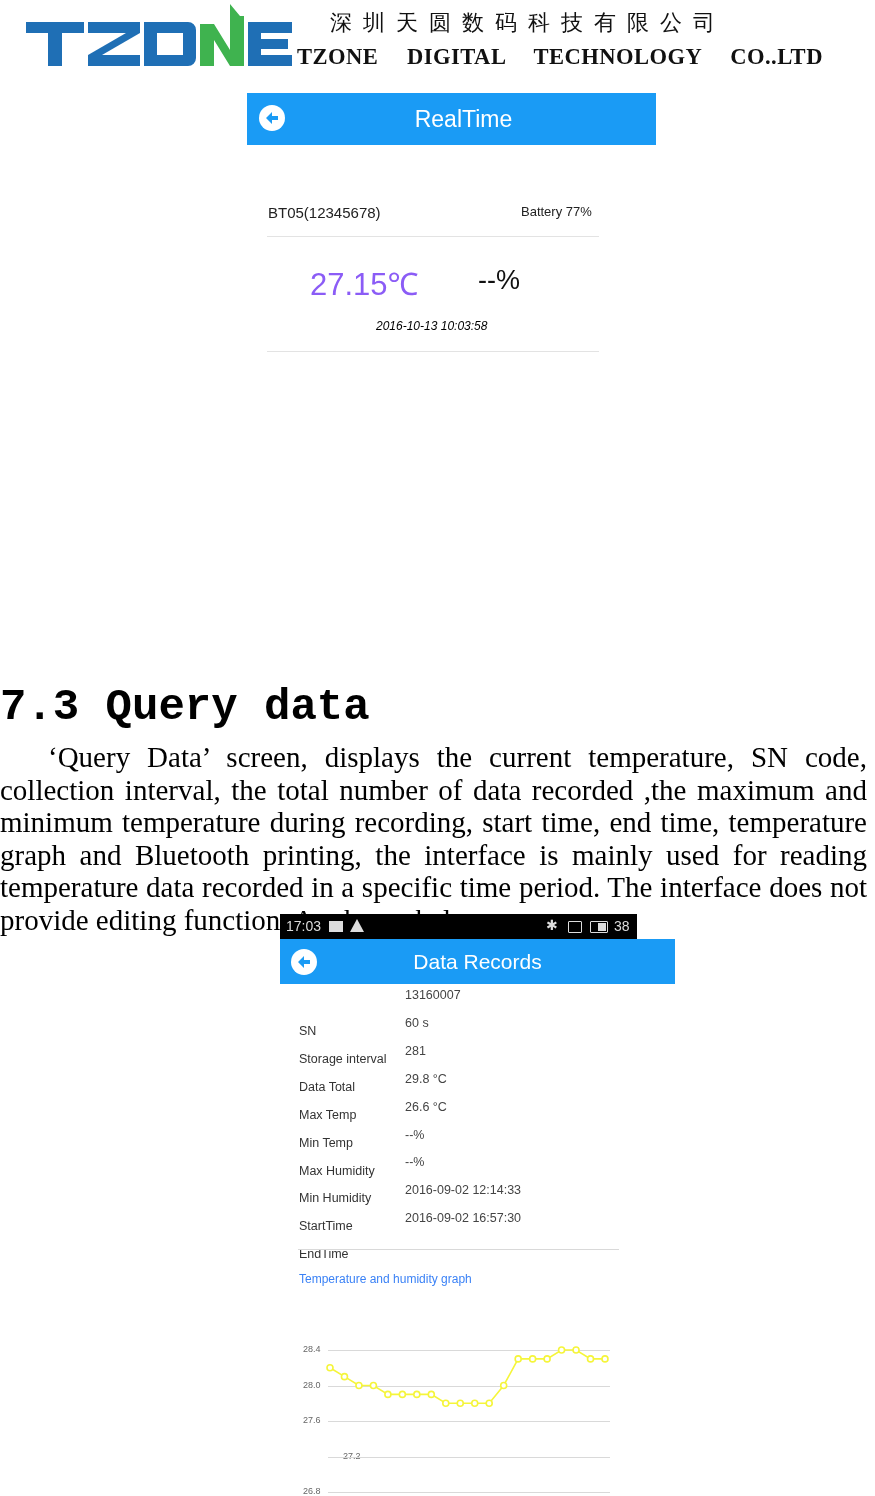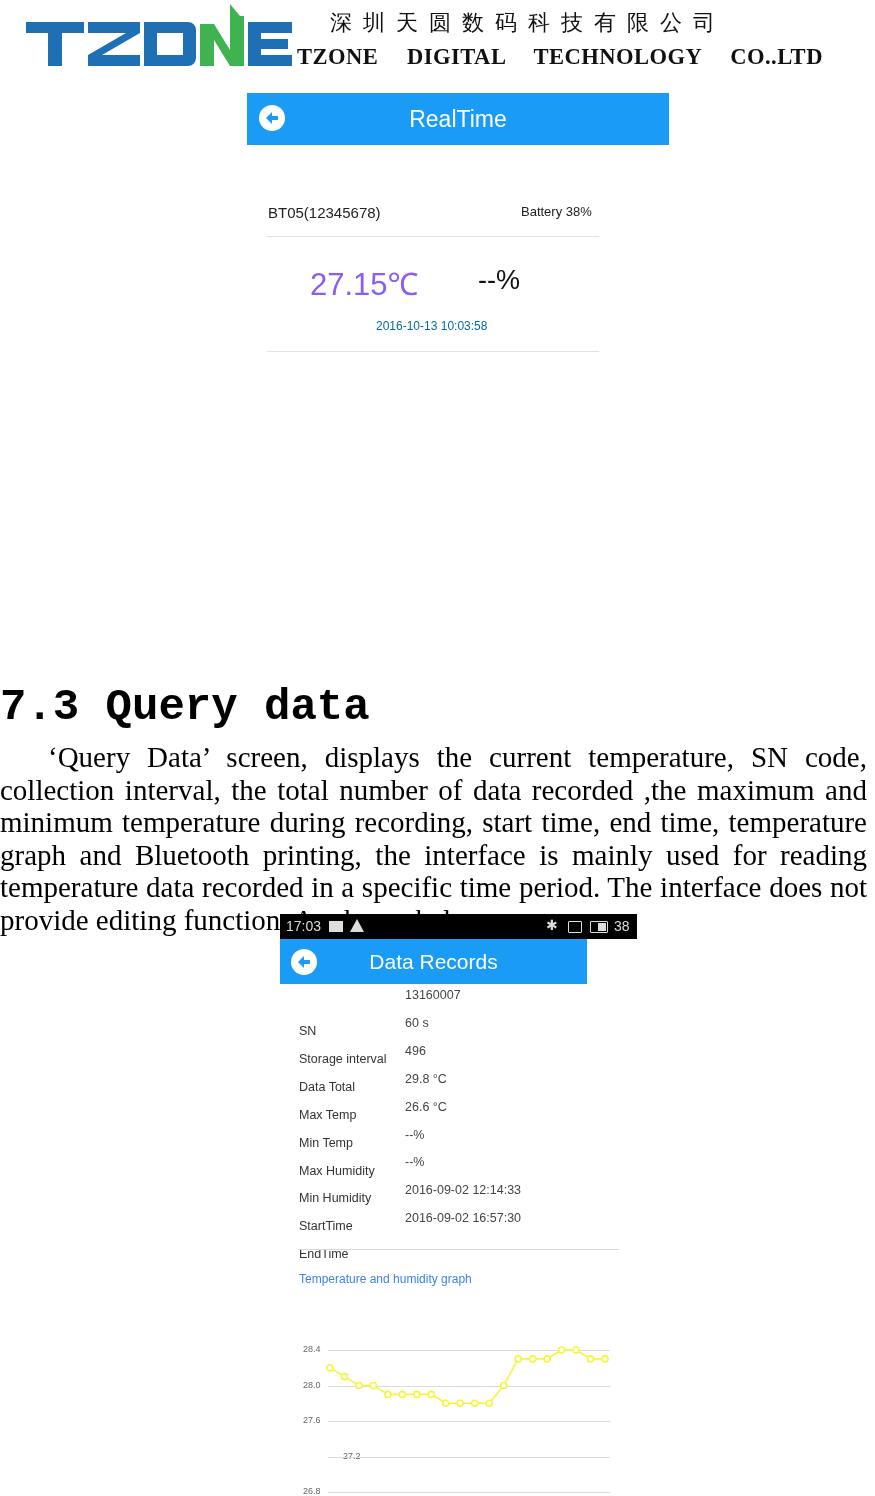--- a/index.html
+++ b/index.html
@@ -10,47 +10,47 @@
   .logo { left:26px; top:2px; width:268px; height:66px; }
   .cn-title { left:330px; top:8px; font-family:"DejaVu Sans", sans-serif; font-size:22px; letter-spacing:11px; color:#111; white-space:nowrap; }
   .en-title { left:297px; top:43px; font-family:"Liberation Serif", serif; font-size:24px; font-weight:bold; color:#111; white-space:nowrap; word-spacing:24px; transform:scaleX(0.94); transform-origin:left; letter-spacing:0.5px; }
 
   
   .app-bar { background:#1a9bf5; color:#fff; font-family:"Liberation Sans", sans-serif; display:flex; align-items:center; justify-content:center; position:absolute; }
   .back-btn { position:absolute; width:26px; height:26px; border-radius:50%; background:#fff; display:flex; align-items:center; justify-content:center; }
   .back-btn svg { width:18px; height:18px; }
 
   
-  .rt-bar { left:247px; top:93px; width:422px; height:52px; font-size:23px; }
+  .rt-bar { left:247px; top:93px; width:385px; height:52px; font-size:23px;padding-left:24px; }
   .rt-bar .back-btn { left:12px; top:12px; }
   .rt-device { left:268px; top:204px; font-family:"Liberation Sans", sans-serif; font-size:15px; color:#222; }
   .rt-battery { left:521px; top:204px; font-family:"Liberation Sans", sans-serif; font-size:13px; color:#222; }
   .rt-line1 { left:267px; top:236px; width:332px; height:1px; background:#e3e3e3; }
   .rt-temp { left:310px; top:262px; font-family:"Liberation Sans", sans-serif; font-size:31px; color:#8b5cf6; }
   .rt-hum { left:478px; top:265px; font-family:"Liberation Sans", sans-serif; font-size:27px; color:#111; }
-  .rt-time { left:376px; top:319px; font-family:"Liberation Sans", sans-serif; font-size:12px; color:#0369a1; }
+  .rt-time { left:376px; top:319px; font-family:"Liberation Sans", sans-serif; font-size:12px; color:#000000;font-style:italic; }
   .rt-line2 { left:267px; top:351px; width:332px; height:1px; background:#e3e3e3; }
 
   
   .h2 { left:0px; top:681px; font-size:44px; font-weight:bold; font-family:Liberation Mono, monospace; line-height:52px; }
   .para { left:0px; top:741px; width:867px; font-size:29px; line-height:32.5px; text-align:justify; font-family:"Liberation Serif", serif; }
   .para .indent { display:inline-block; width:48px; }
 
   
   .status-bar { left:280px; top:914px; width:357px; height:25px; background:#000; color:#ddd; font-family:"Liberation Sans", sans-serif; font-size:14px; }
   .status-bar .time { position:absolute; left:6px; top:4px; }
   .status-bar .img-ic { position:absolute; left:49px; top:7px; width:14px; height:11px; background:#ddd; }
   .status-bar .warn-ic { position:absolute; left:70px; top:5px; width:0; height:0; border-left:7px solid transparent; border-right:7px solid transparent; border-bottom:13px solid #ddd; }
   .status-bar .bt-ic { position:absolute; left:266px; top:3px; font-size:14px; }
   .status-bar .sq-ic { position:absolute; left:288px; top:7px; width:12px; height:10px; border:1.5px solid #ddd; border-radius:1px; }
   .status-bar .bat-ic { position:absolute; left:310px; top:7px; width:16px; height:10px; border:1.5px solid #ddd; border-radius:1px; }
   .status-bar .bat-ic::after { content:""; position:absolute; right:1px; top:1px; width:8px; height:8px; background:#ddd; }
   .status-bar .bat-num { position:absolute; left:334px; top:4px; }
 
-  .dr-bar { left:280px; top:939px; width:307px; height:45px; font-size:21px; }
+  .dr-bar { left:280px; top:939px; width:395px; height:45px; font-size:21px; }
   .dr-bar .back-btn { left:11px; top:10px; }
 
   .rec-row { position:absolute; left:299px; font-family:"Liberation Sans", sans-serif; font-size:12.5px; color:#333; }
   .rec-row .k { position:absolute; left:0; top:0; white-space:nowrap;margin-top:36px; }
   .rec-row .v { position:absolute; left:106px; top:0; white-space:nowrap; color:#444; }
 
   .dr-line { left:298px; top:1249px; width:321px; height:1px; background:#d9d9d9; }
   .graph-title { left:299px; top:1272px; font-family:"Liberation Sans", sans-serif; font-size:12px; color:#3b82f6; }
 
   .chart { left:296px; top:1336px; width:320px; height:160px; }
@@ -85,21 +85,21 @@
 
 <div class="app-bar rt-bar">
   <div class="back-btn">
     <svg viewBox="0 0 18 18">
         <path d="M9 3 L3 9 L9 15 L9 11 L15 11 L15 7 L9 7 Z" fill="#1a9bf5"></path>
       </svg>
   </div>
   <span>RealTime</span>
 </div>
 <div class="abs rt-device">BT05(12345678)</div>
-<div class="abs rt-battery">Battery 38%</div>
+<div class="abs rt-battery">Battery 77%</div>
 <div class="abs rt-line1"></div>
 <div class="abs rt-temp">27.15℃</div>
 <div class="abs rt-hum">--%</div>
 <div class="abs rt-time">2016-10-13 10:03:58</div>
 <div class="abs rt-line2"></div>
 
 <div class="abs h2">7.3 Query data</div>
 <div class="abs para"><span class="indent"></span><span>‘Query Data’ screen, displays the current temperature, SN code, collection interval, the total number of data recorded ,the maximum and minimum temperature during recording, start time, end time, temperature graph and Bluetooth printing, the interface is mainly used for reading temperature data recorded in a specific time period. The interface does not provide editing function. As shown below:</span></div>
 
 <div class="abs status-bar">
@@ -124,21 +124,21 @@
     <div class="rec-row" style="top: 988px;">
       <span class="k">SN</span>
       <span class="v">13160007</span>
     </div>
     <div class="rec-row" style="top: 1015.9px;">
       <span class="k">Storage interval</span>
       <span class="v">60 s</span>
     </div>
     <div class="rec-row" style="top: 1043.8px;">
       <span class="k">Data Total</span>
-      <span class="v">496</span>
+      <span class="v">281</span>
     </div>
     <div class="rec-row" style="top: 1071.7px;">
       <span class="k">Max Temp</span>
       <span class="v">29.8 °C</span>
     </div>
     <div class="rec-row" style="top: 1099.6px;">
       <span class="k">Min Temp</span>
       <span class="v">26.6 °C</span>
     </div>
     <div class="rec-row" style="top: 1127.5px;">

